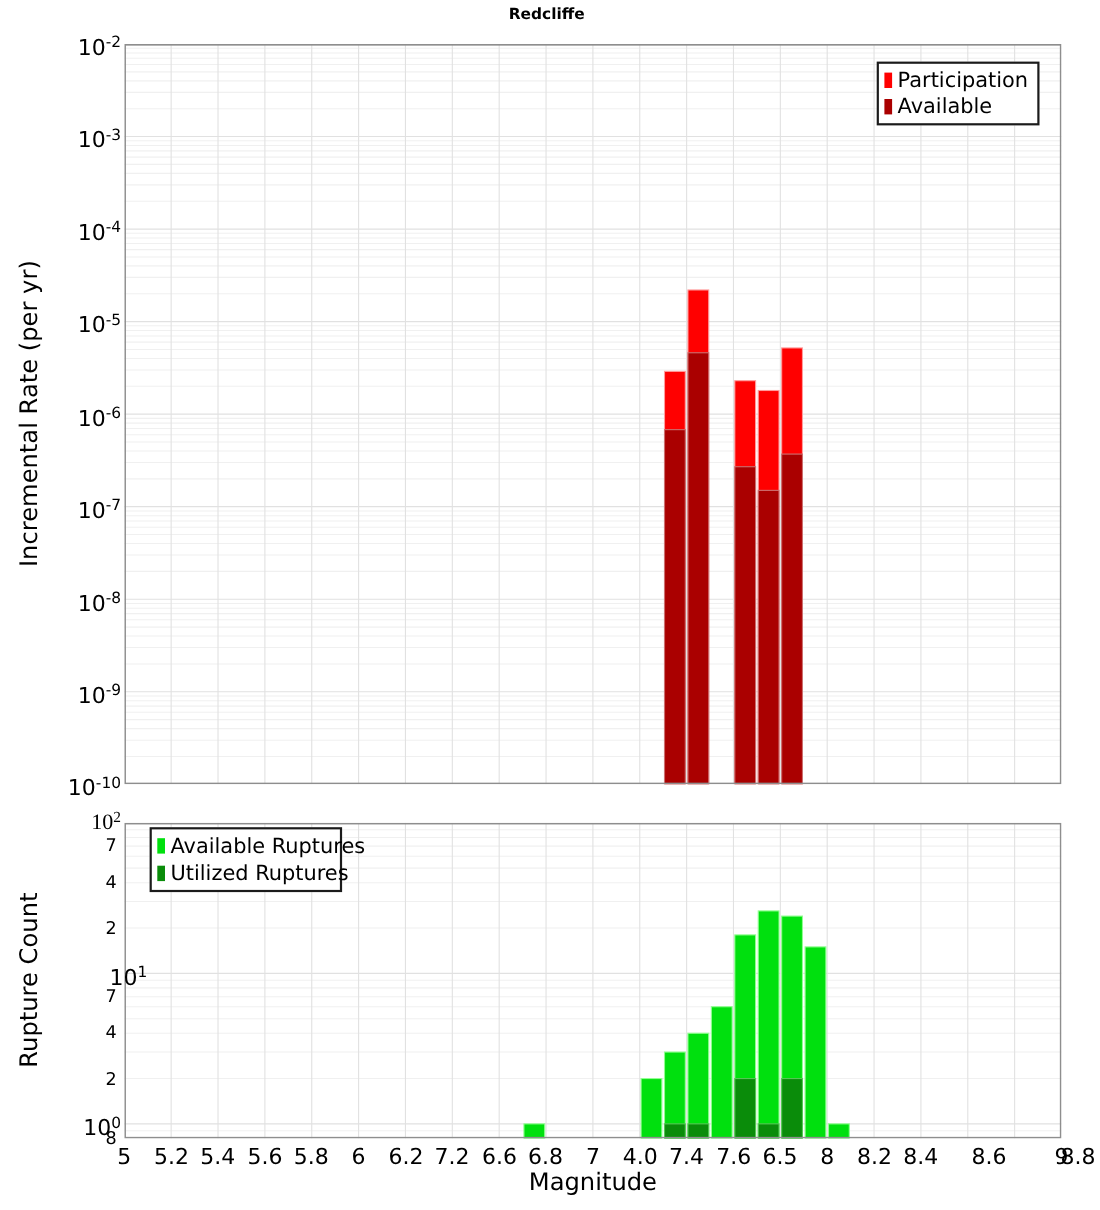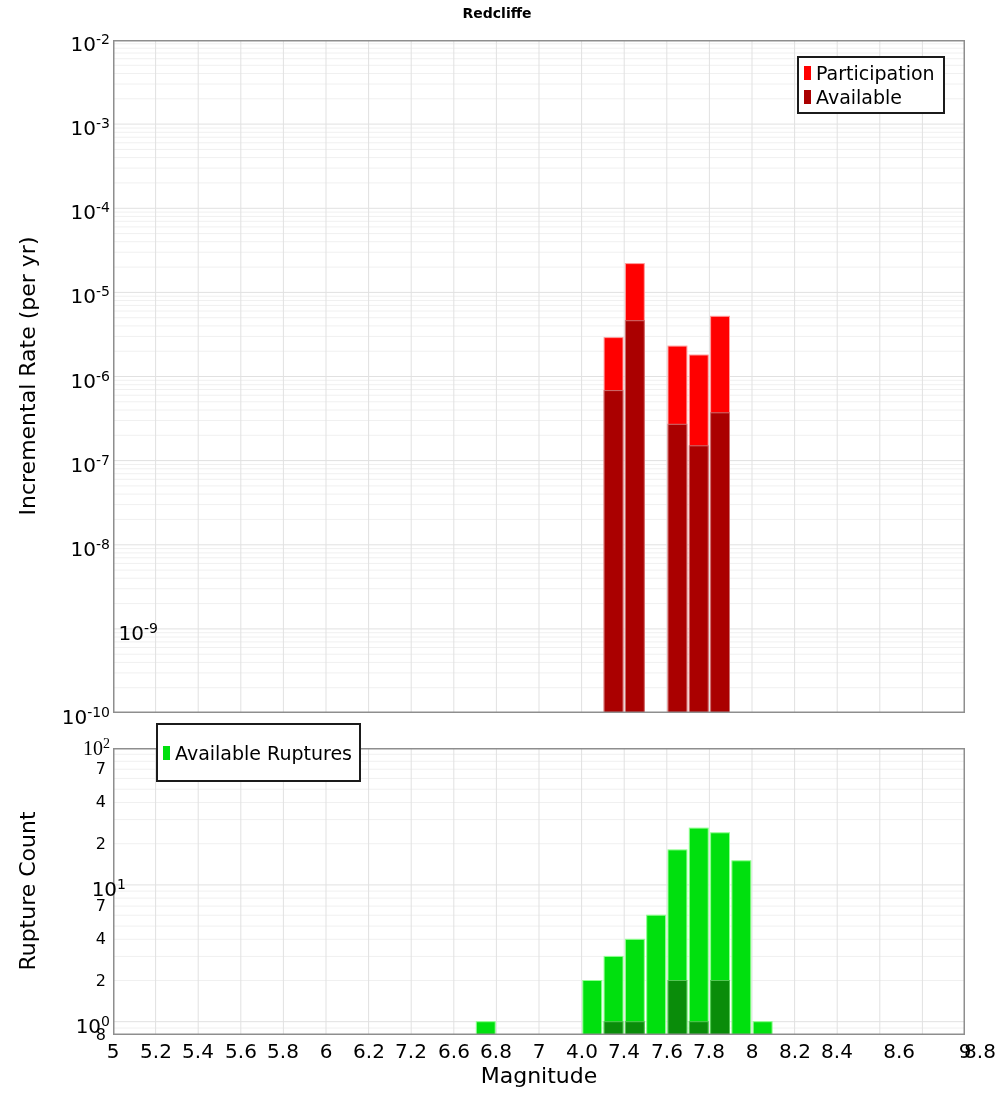--- a/index.html
+++ b/index.html
@@ -206,26 +206,26 @@
     </svg>
 
   <div id="top-yticks">
       <div class="ytick" style="left: 0px; width: 110px; top: 28px;">10<sup>-2</sup></div>
       <div class="ytick" style="left: 0px; width: 110px; top: 112px;">10<sup>-3</sup></div>
       <div class="ytick" style="left: 0px; width: 110px; top: 196px;">10<sup>-4</sup></div>
       <div class="ytick" style="left: 0px; width: 110px; top: 280px;">10<sup>-5</sup></div>
       <div class="ytick" style="left: 0px; width: 110px; top: 365px;">10<sup>-6</sup></div>
       <div class="ytick" style="left: 0px; width: 110px; top: 449px;">10<sup>-7</sup></div>
       <div class="ytick" style="left: 0px; width: 110px; top: 533px;">10<sup>-8</sup></div>
-      <div class="ytick" style="left: 0px; width: 110px; top: 617px; margin-left: 48px;">10<sup>-9</sup></div>
+      <div class="ytick" style="left: 0px; width: 110px; top: 617px;">10<sup>-9</sup></div>
       <div class="ytick" style="left: 0px; width: 110px; top: 701px;">10<sup>-10</sup></div>
     </div>
   <div id="bottom-yticks">
       <div class="ytick" style="left: 0px; width: 110px; top: 733px; font-family: Liberation Serif, serif;">10<sup>2</sup></div>
-      <div class="ytick" style="left: 16px; width: 110px; top: 873px;">10<sup>1</sup></div>
+      <div class="ytick" style="left: 0px; width: 110px; top: 873px; padding-left: 24px;">10<sup>1</sup></div>
       <div class="ytick" style="left: 0px; width: 110px; top: 1010px;">10<sup>0</sup></div>
       <div class="ytick-minor" style="left: 0px; width: 106px; top: 760px;">7</div>
       <div class="ytick-minor" style="left: 0px; width: 106px; top: 793px;">4</div>
       <div class="ytick-minor" style="left: 0px; width: 106px; top: 835px;">2</div>
       <div class="ytick-minor" style="left: 0px; width: 106px; top: 897px;">7</div>
       <div class="ytick-minor" style="left: 0px; width: 106px; top: 930px;">4</div>
       <div class="ytick-minor" style="left: 0px; width: 106px; top: 972px;">2</div>
       <div class="ytick-minor" style="left: 0px; width: 106px; top: 1026px;">8</div>
     </div>
   <div id="xticks">
@@ -236,40 +236,44 @@
       <div class="xtick" style="left: 248px;">5.8</div>
       <div class="xtick" style="left: 291px;">6</div>
       <div class="xtick" style="left: 334px;">6.2</div>
       <div class="xtick" style="left: 376px;">7.2</div>
       <div class="xtick" style="left: 419px;">6.6</div>
       <div class="xtick" style="left: 461px;">6.8</div>
       <div class="xtick" style="left: 504px;">7</div>
       <div class="xtick" style="left: 547px;">4.0</div>
       <div class="xtick" style="left: 589px;">7.4</div>
       <div class="xtick" style="left: 632px;">7.6</div>
-      <div class="xtick" style="left: 674px;">7.8</div>
+      <div class="xtick" style="left: 674px;">6.5</div>
       <div class="xtick" style="left: 717px;">8</div>
       <div class="xtick" style="left: 760px;">8.2</div>
       <div class="xtick" style="left: 802px;">8.4</div>
       <div class="xtick" style="left: 845px; text-align: right;">8.6</div>
       <div class="xtick" style="left: 933px; padding-left: 12px;">8.8</div>
       <div class="xtick" style="left: 930px;">9</div>
     </div>
 
   <div class="legend" id="legend-top" style="left:797px;top:56px;width:148px;height:58px;">
     <div class="legend-row">
       <span class="legend-marker" id="lm-participation" style="background: rgb(255, 0, 0);"></span>
       <span class="legend-label">Participation</span>
     </div>
     <div class="legend-row">
       <span class="legend-marker" id="lm-nucleation" style="background: rgb(170, 0, 0);"></span>
       <span class="legend-label">Available</span>
     </div>
   </div>
 
-  <div class="legend" id="legend-bottom" style="left:136px;top:723px;width:205px;height:59px;margin-left:20px;">
+  <div class="legend" id="legend-bottom" style="left:136px;top:752px;width:175px;height:59px;">
     <div class="legend-row">
       <span class="legend-marker" id="lm-available" style="background: rgb(0, 224, 14);"></span>
       <span class="legend-label">Available Ruptures</span>
     </div>
+    <div class="legend-row">
+      <span class="legend-marker" id="lm-utilized" style="background: rgb(10, 140, 10);"></span>
+      <span class="legend-label">Utilized Ruptures</span>
+    </div>
   </div>
 
 </div>
 
 </body></html>

